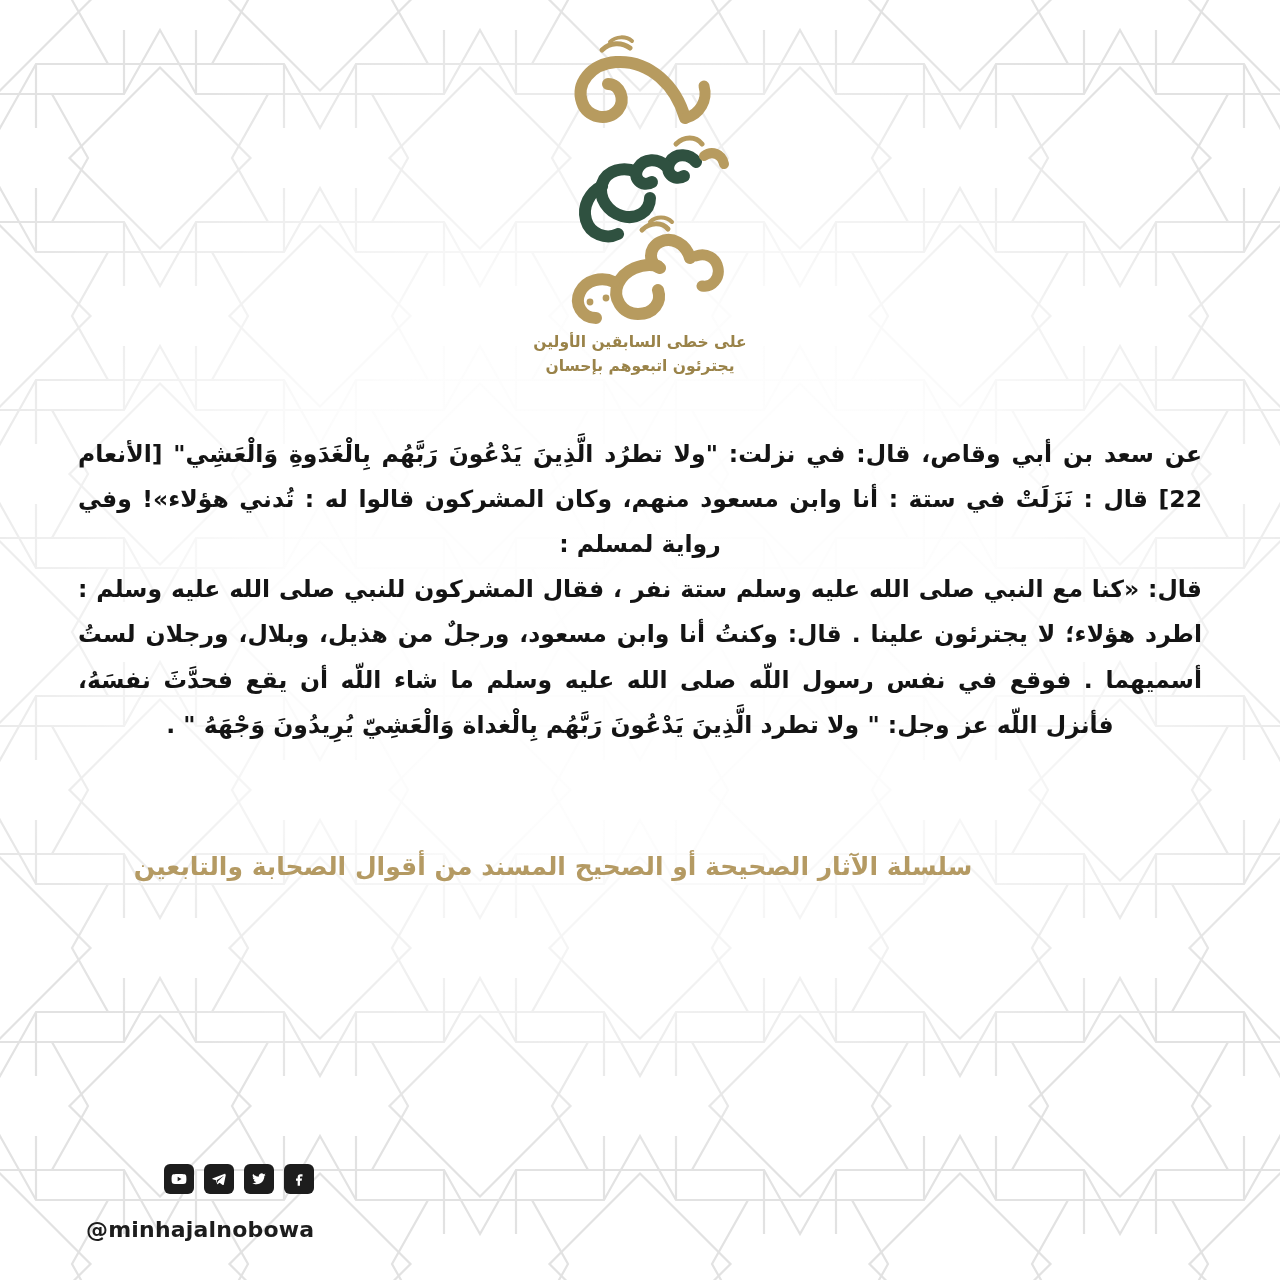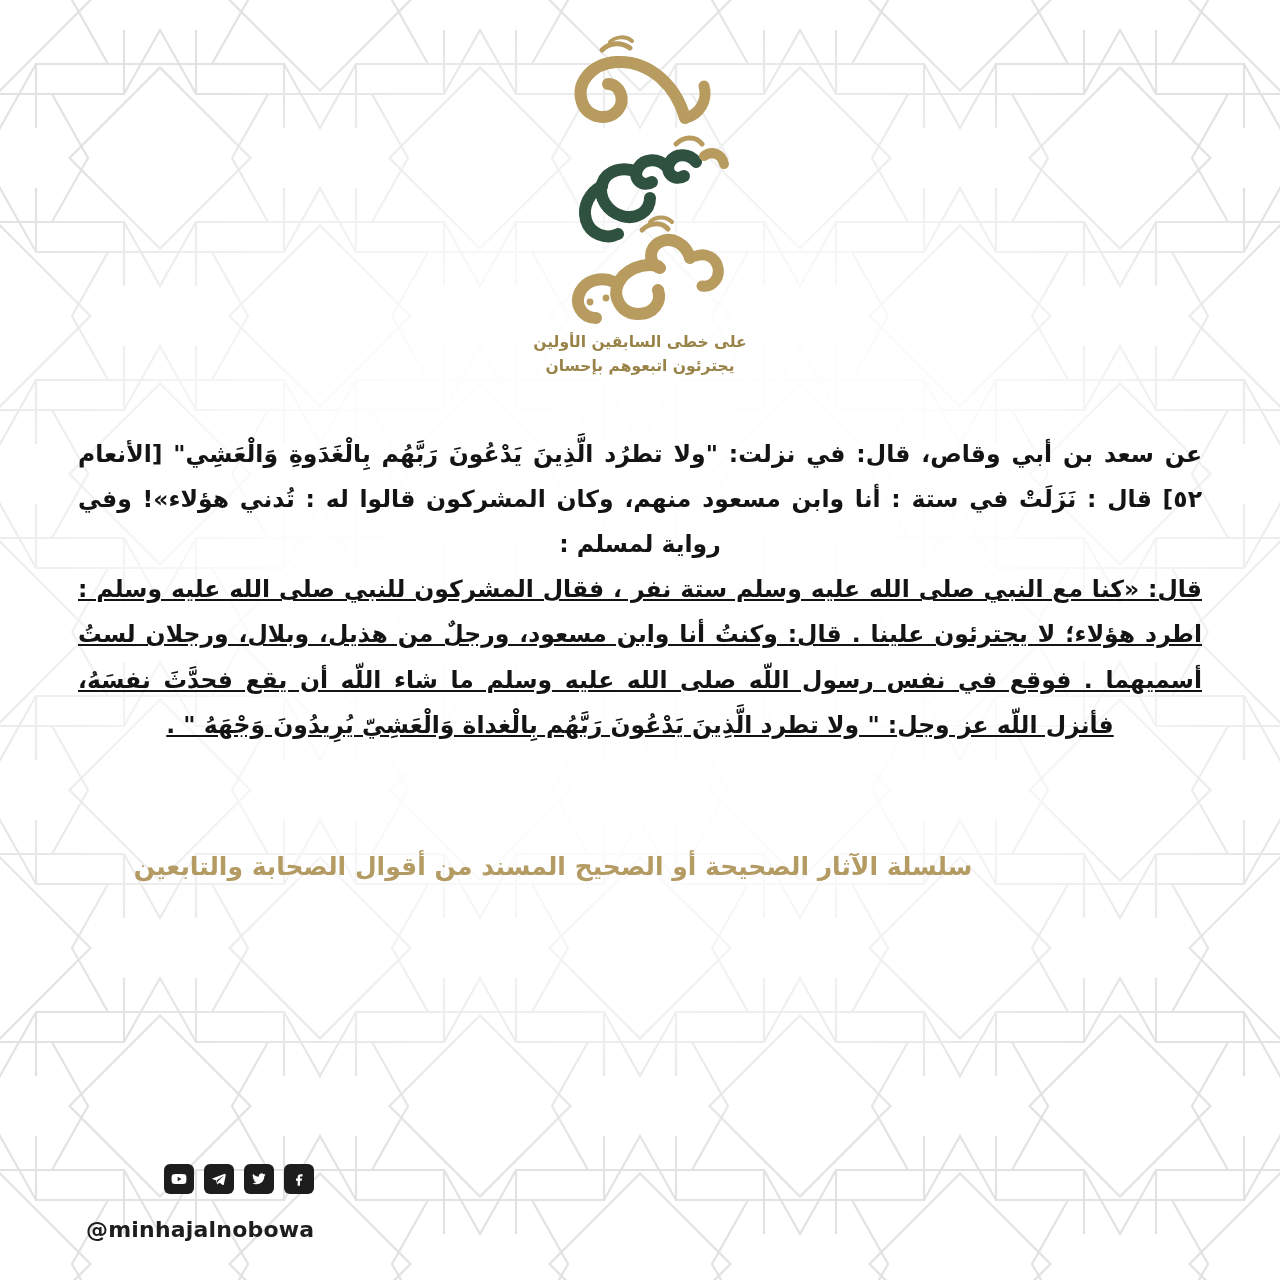--- a/index.html
+++ b/index.html
@@ -78,21 +78,21 @@
     width: 1124px;
     color: #141414;
     font-size: 23.5px;
     line-height: 1.92;
     text-align: justify;
     text-align-last: center;
     font-weight: 700;
     direction: rtl;
   }
   .narration p { margin: 0; }
-  .narration .light { font-weight: 700; text-decoration: underline; }
+  .narration .light { font-weight: 700; }
 
   
   .source {
     position: absolute;
     top: 852px;
     left: 0;
     width: 1106px;
     text-align: center;
     color: #b49a63;
     font-size: 25px;
@@ -196,21 +196,21 @@
         </g>
       </svg>
     </div>
     <div class="logo-tagline">
       <span>على خطى السابقين الأولين</span>
       <span>يجترئون اتبعوهم بإحسان</span>
     </div>
   </div>
 
   <div class="narration">
-    <p>عن سعد بن أبي وقاص، قال: في نزلت: "ولا تطرُد الَّذِينَ يَدْعُونَ رَبَّهُم بِالْغَدَوةِ وَالْعَشِي" [الأنعام ٥٢] قال : نَزَلَتْ في ستة : أنا وابن مسعود منهم، وكان المشركون قالوا له : تُدني هؤلاء»! وفي رواية لمسلم :</p>
+    <p>عن سعد بن أبي وقاص، قال: في نزلت: "ولا تطرُد الَّذِينَ يَدْعُونَ رَبَّهُم بِالْغَدَوةِ وَالْعَشِي" [الأنعام 22] قال : نَزَلَتْ في ستة : أنا وابن مسعود منهم، وكان المشركون قالوا له : تُدني هؤلاء»! وفي رواية لمسلم :</p>
     <p class="light">قال: «كنا مع النبي صلى الله عليه وسلم ستة نفر ، فقال المشركون للنبي صلى الله عليه وسلم : اطرد هؤلاء؛ لا يجترئون علينا . قال: وكنتُ أنا وابن مسعود، ورجلٌ من هذيل، وبلال، ورجلان لستُ أسميهما . فوقع في نفس رسول اللّه صلى الله عليه وسلم ما شاء اللّه أن يقع فحدَّثَ نفسَهُ، فأنزل اللّه عز وجل: " ولا تطرد الَّذِينَ يَدْعُونَ رَبَّهُم بِالْغداة وَالْعَشِيّ يُرِيدُونَ وَجْهَهُ " .</p>
   </div>
 
   <div class="source">سلسلة الآثار الصحيحة أو الصحيح المسند من أقوال الصحابة والتابعين</div>
 
   <div class="footer">
     <div class="social-row">
       <div class="social-icon">
         <svg width="18" height="18" viewBox="0 0 24 24" fill="#ffffff" aria-hidden="true">
           <path d="M14.5 8.5h2.2V5.8h-2.6c-2.5 0-3.9 1.4-3.9 3.9v1.7H8v2.8h2.2V21h3.1v-6.8h2.3l.4-2.8h-2.7V10c0-.9.3-1.5 1.2-1.5z"></path>

